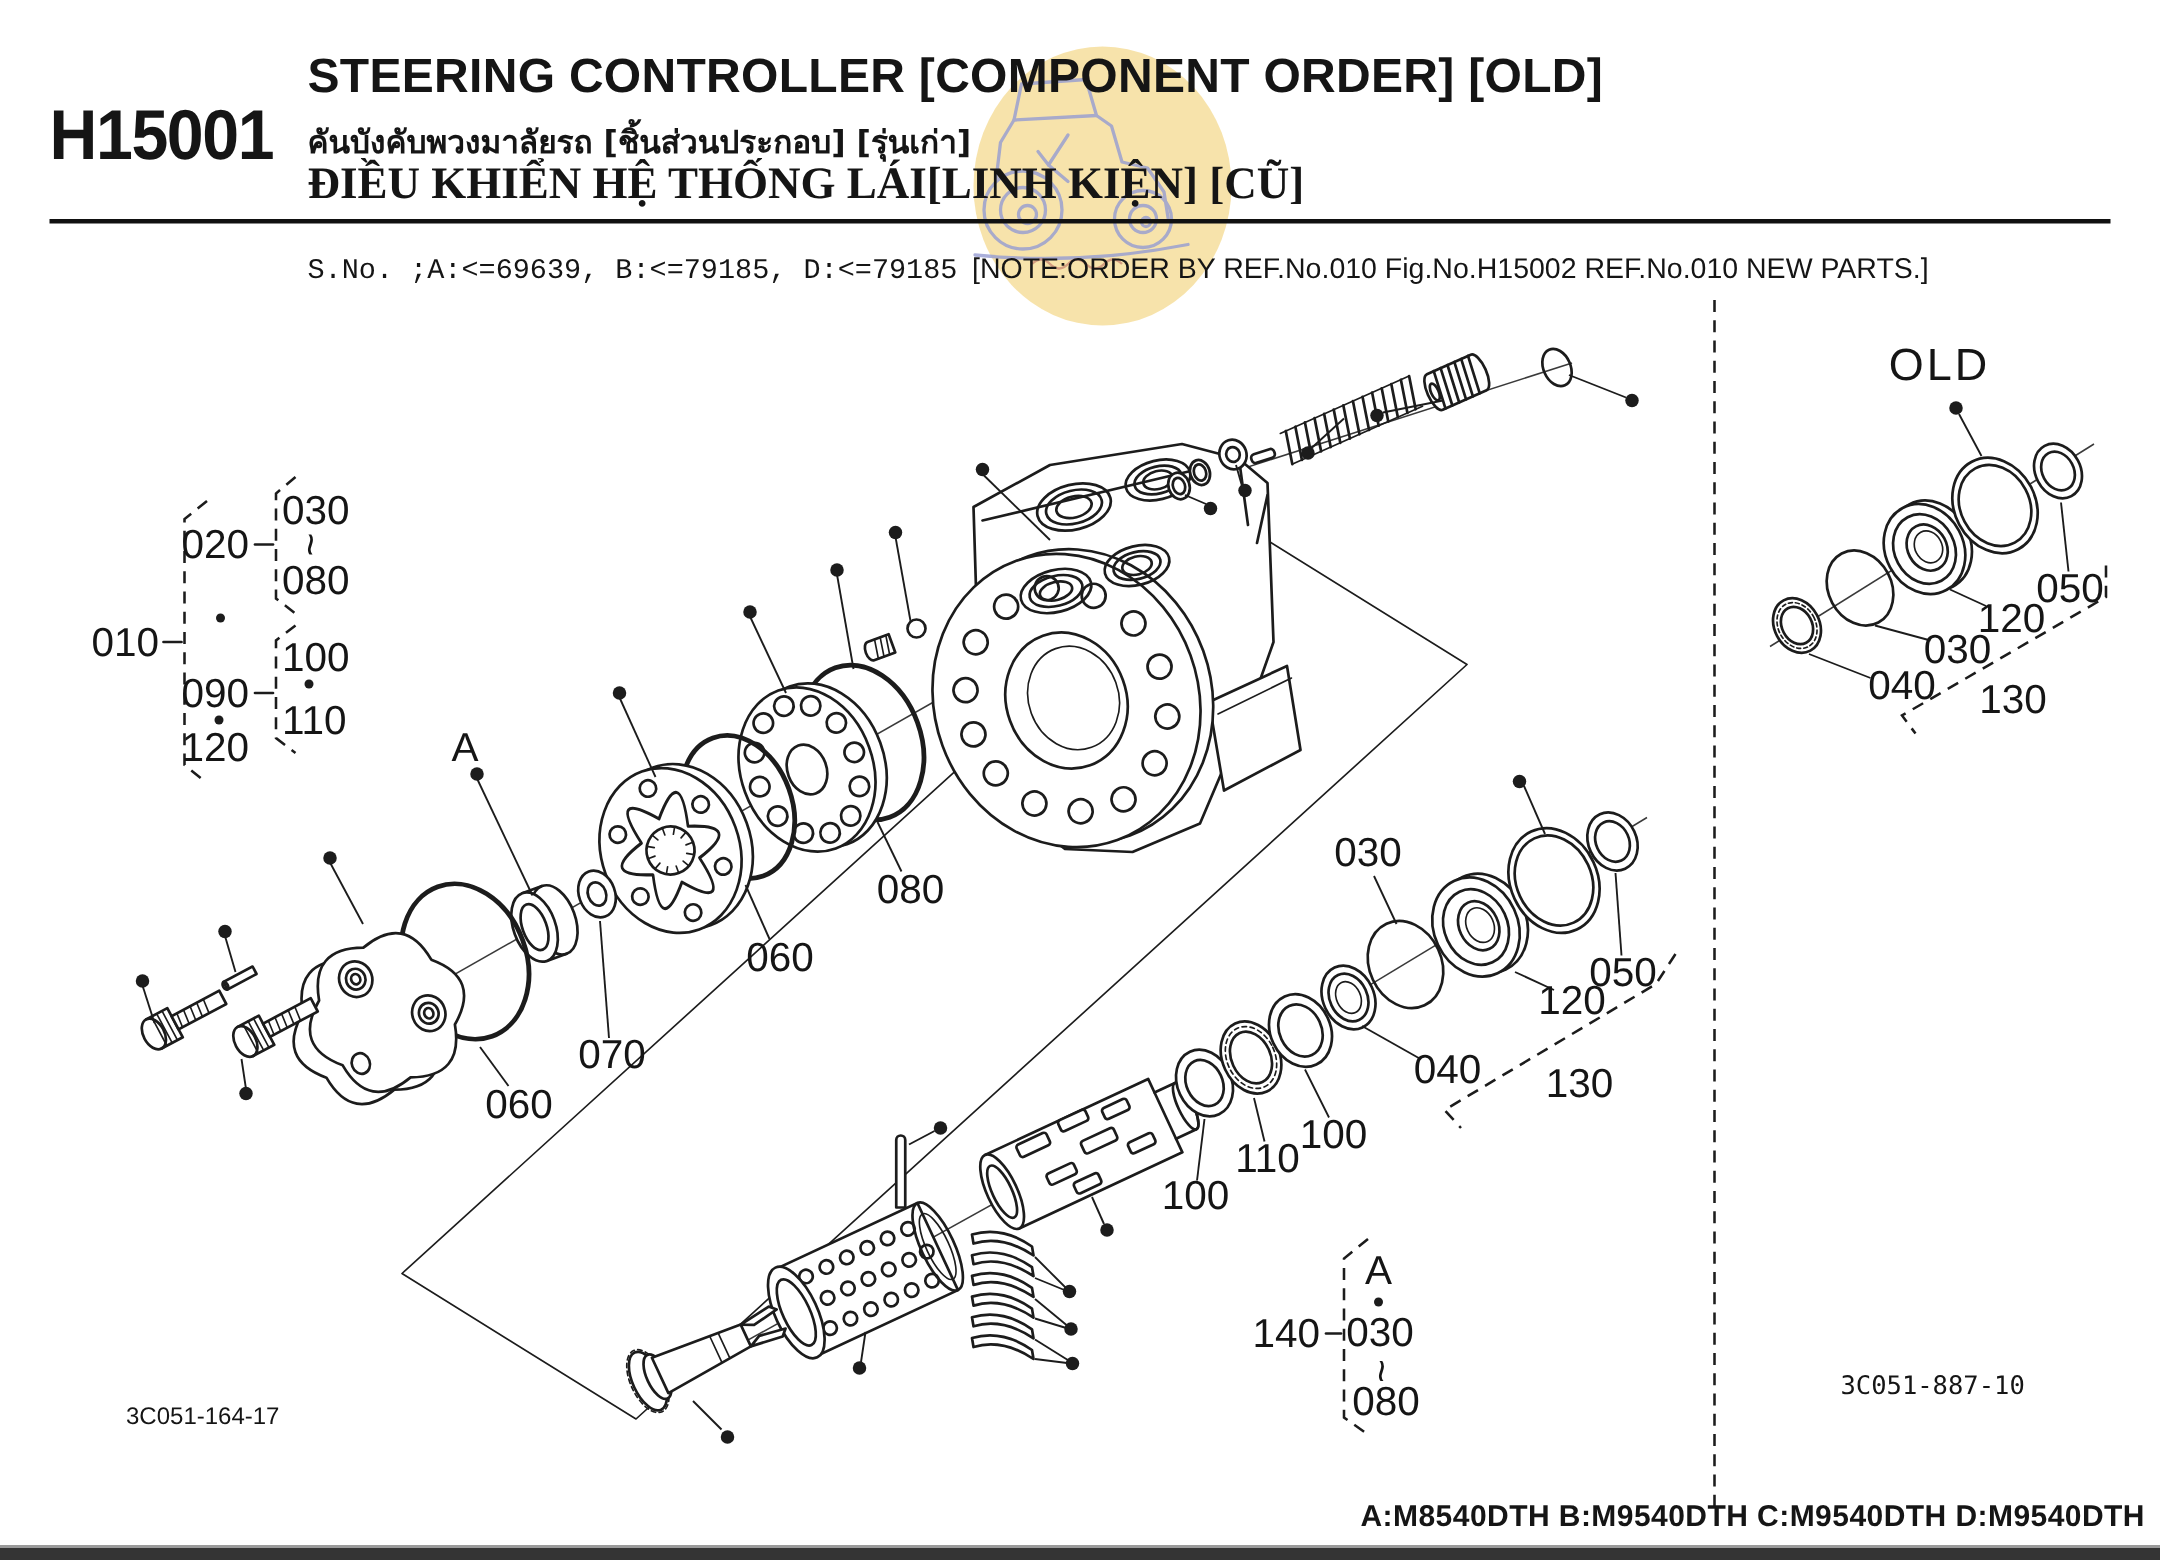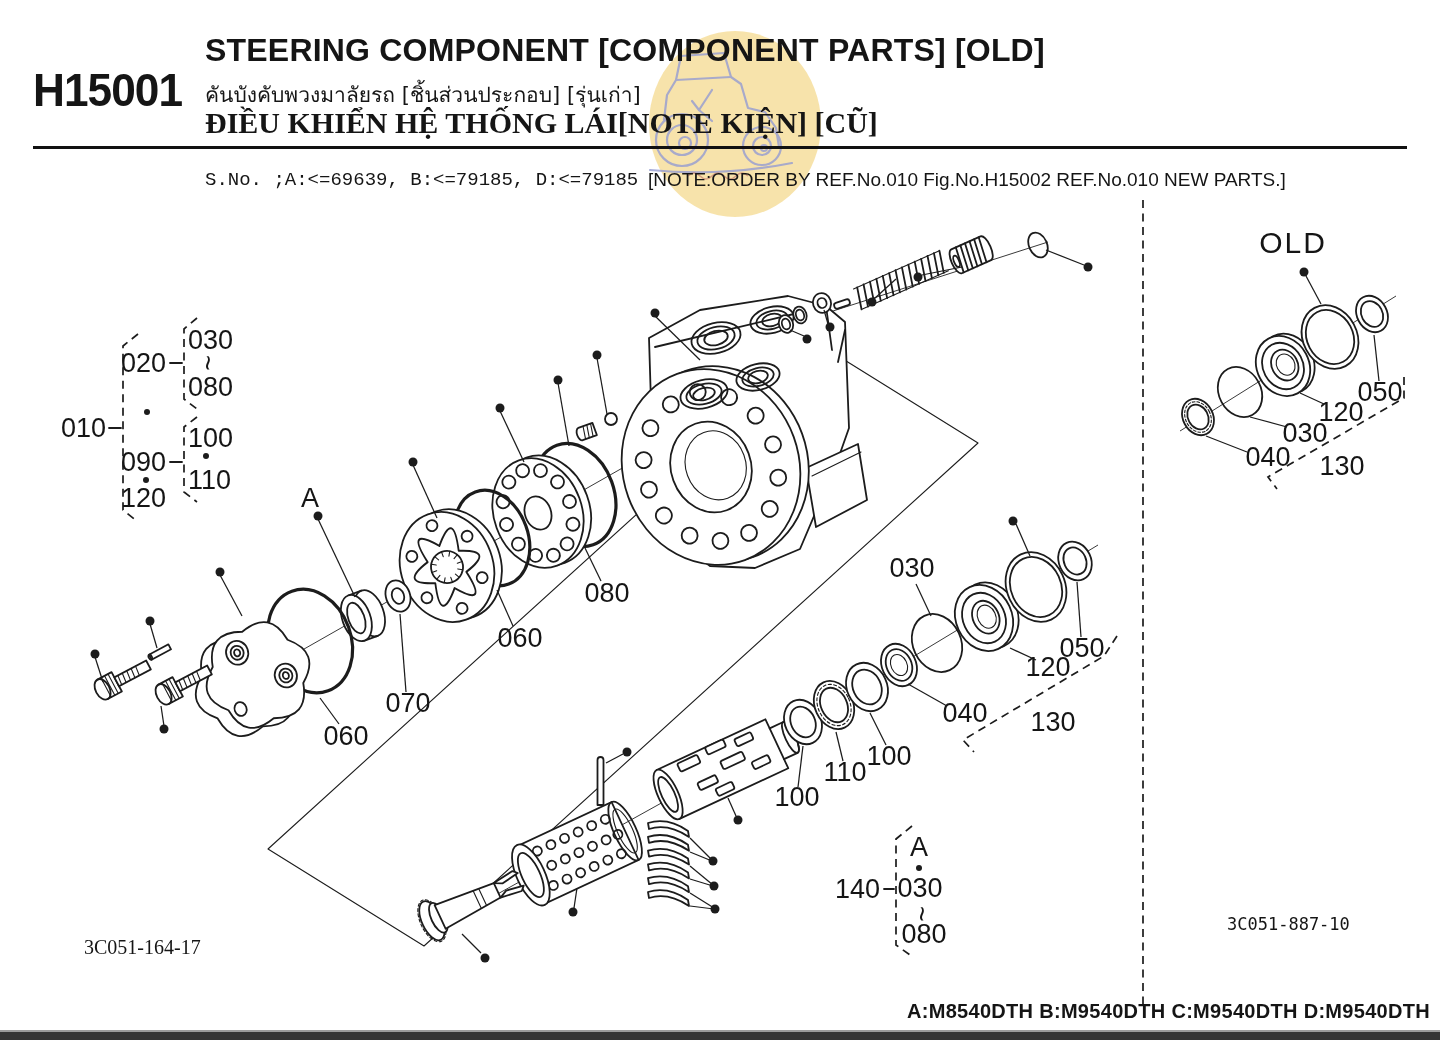--- a/index.html
+++ b/index.html
@@ -3,27 +3,27 @@
 <meta charset="utf-8">
 <style>
   html,body{margin:0;padding:0;background:#e8e8e8;}
   .page{position:relative;width:1440px;height:1040px;background:#ffffff;overflow:hidden;
         font-family:"Liberation Sans",sans-serif;color:#151515;}
   .abs{position:absolute;}
   
   .fig-code{left:33px;top:62px;font-size:47px;font-weight:bold;letter-spacing:-1px;
             transform:scaleX(.94);transform-origin:left;}
   .title-en{left:205px;top:32px;font-size:32px;font-weight:bold;letter-spacing:.2px;}
-  .title-th{left:205px;top:78px;font-size:21px;font-weight:normal;font-family:"DejaVu Sans",sans-serif;}
+  .title-th{left:205px;top:78px;font-size:21px;font-weight:bold;font-family:"DejaVu Sans",sans-serif;}
   .title-vi{left:205px;top:106px;font-size:30px;font-weight:bold;font-family:"Liberation Serif",serif;}
   .rule{left:33px;top:146px;width:1374px;height:3px;background:#111;}
   .serial{left:205px;top:169px;font-size:19px;font-family:Liberation Mono, monospace;white-space:pre;}
   .note{left:648px;top:169px;font-size:19px;font-family:Liberation Sans, sans-serif;white-space:pre;}
   
-  .code-left{left:84px;top:936px;font-size:20px;font-family:Liberation Serif, serif;}
+  .code-left{left:84px;top:936px;font-size:16px;font-family:Liberation Sans, sans-serif;}
   .code-right{left:1227px;top:914px;font-size:17px;font-family:"DejaVu Sans Mono",monospace;}
   .models{right:10px;top:1000px;font-size:20px;font-weight:bold;letter-spacing:.3px;}
   .bottom-bar{left:0;top:1030px;width:1440px;height:8px;background:#343434;border-top:2px solid #9a9a9a;}
   
   svg{position:absolute;left:0;top:0;}
   .s{fill:none;stroke:#1c1c1c;stroke-width:1.8;stroke-linecap:round;stroke-linejoin:round;}
   .sw{fill:#fff;stroke:#1c1c1c;stroke-width:1.8;stroke-linejoin:round;}
   .thin{stroke-width:1.1;}
   .bold{stroke-width:3.2;}
   .lead{fill:none;stroke:#1c1c1c;stroke-width:1.25;}
@@ -569,23 +569,23 @@
     <text class="lbl" x="1268" y="466">040</text>
     <text class="lbl" x="1305" y="442">030</text>
     <text class="lbl" x="1341" y="421">120</text>
     <text class="lbl" x="1380" y="401">050</text>
     <text class="lbl" x="1342" y="475">130</text>
   </g>
 </svg>
 
 <div>
   <div class="abs fig-code">H15001</div>
-  <div class="abs title-en">STEERING COMPONENT [COMPONENT PARTS] [OLD]</div>
+  <div class="abs title-en">STEERING CONTROLLER [COMPONENT ORDER] [OLD]</div>
   <div class="abs title-th">คันบังคับพวงมาลัยรถ [ชิ้นส่วนประกอบ] [รุ่นเก่า]</div>
-  <div class="abs title-vi">ĐIỀU KHIỂN HỆ THỐNG LÁI[NOTE KIỆN] [CŨ]</div>
+  <div class="abs title-vi">ĐIỀU KHIỂN HỆ THỐNG LÁI[LINH KIỆN] [CŨ]</div>
   <div class="abs rule"></div>
   <div class="abs serial">S.No. ;A:&lt;=69639, B:&lt;=79185, D:&lt;=79185</div>
   <div class="abs note">[NOTE:ORDER BY REF.No.010 Fig.No.H15002 REF.No.010 NEW PARTS.]</div>
 </div>
 
 <div>
   <div class="abs code-left">3C051-164-17</div>
   <div class="abs code-right">3C051-887-10</div>
   <div class="abs models">A:M8540DTH B:M9540DTH C:M9540DTH D:M9540DTH</div>
   <div class="abs bottom-bar"></div>

